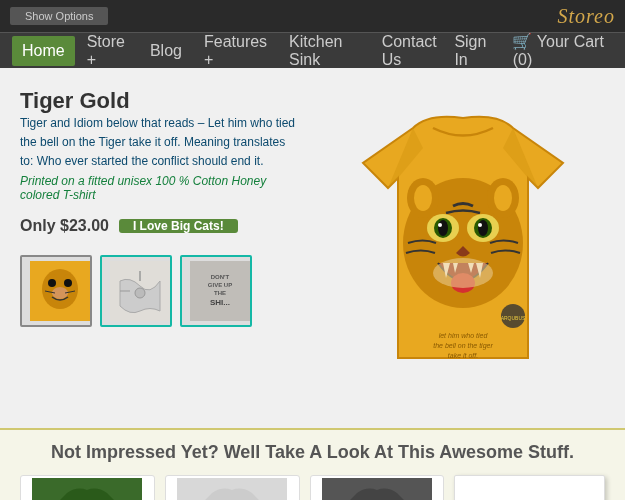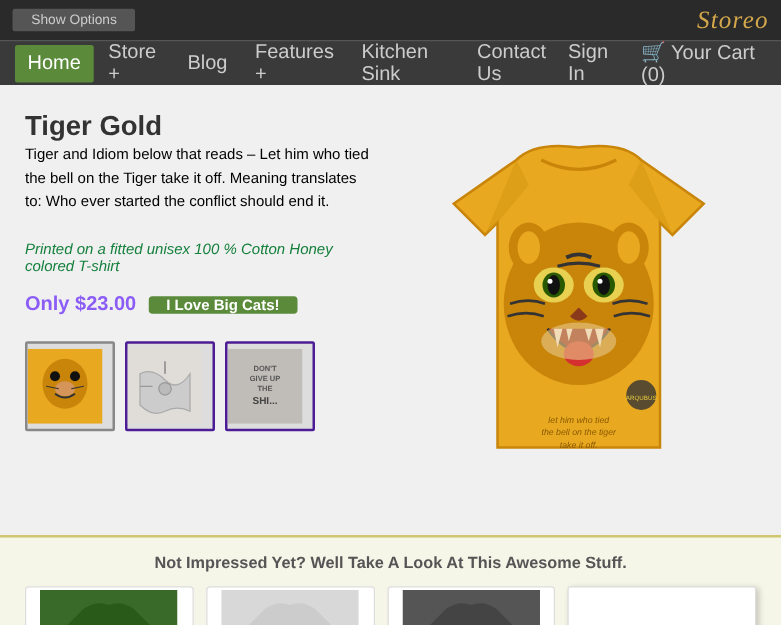--- a/index.html
+++ b/index.html
@@ -85,40 +85,40 @@
       flex-shrink: 0;
     }
     .product-title {
       font-size: 22px;
       font-weight: bold;
       color: #333;
       margin-bottom: 0;
     }
     .product-description {
       font-size: 12px;
-      color: #000000;
+      color: #0c4a6e;
       line-height: 1.6;
-      margin-bottom: 20px;
+      margin-bottom: 2px;
     }
     .product-info {
       font-size: 12px;
       color: #15803d;
       margin-bottom: 15px;
       font-style: italic;
     }
     .price-area {
       display: flex;
       align-items: center;
       gap: 10px;
       margin-bottom: 20px;
     }
     .price-text {
       font-size: 16px;
       font-weight: bold;
-      color: #8b5cf6;
+      color: #404040;
     }
     .buy-btn {
       background: #5a8a3a;
       color: white;
       border: none;
       padding: 0 14px;
       font-size: 12px;
       border-radius: 3px;
       cursor: pointer;
       font-weight: bold;
@@ -126,27 +126,27 @@
 
     
     .thumbnails {
       display: flex;
       gap: 8px;
       margin-top: 5px;
     }
     .thumbnail {
       width: 72px;
       height: 72px;
-      border: 2px solid #4c1d95;
+      border: 2px solid #14b8a6;
       background: #ddd;
       cursor: pointer;
       overflow: hidden;
       display: flex;
       align-items: center;
-      justify-content: flex-start;
+      justify-content: flex-end;
       border-radius: 2px;
     }
     .thumbnail:first-child { border-color: #888; }
     .thumbnail svg { width: 60px; height: 60px; }
 
     
     .right-panel {
       flex: 1;
       display: flex;
       align-items: flex-start;
@@ -163,21 +163,21 @@
     }
 
     
     .bottom-section {
       background: #f5f5e8;
       border-top: 2px solid #d0c870;
       padding: 12px 20px;
     }
     .section-heading {
       text-align: center;
-      font-size: 13px;
+      font-size: 18px;
       color: #555;
       font-weight: bold;
       margin-bottom: 12px;
     }
     .product-grid {
       display: flex;
       gap: 10px;
     }
     .product-card {
       flex: 1;

